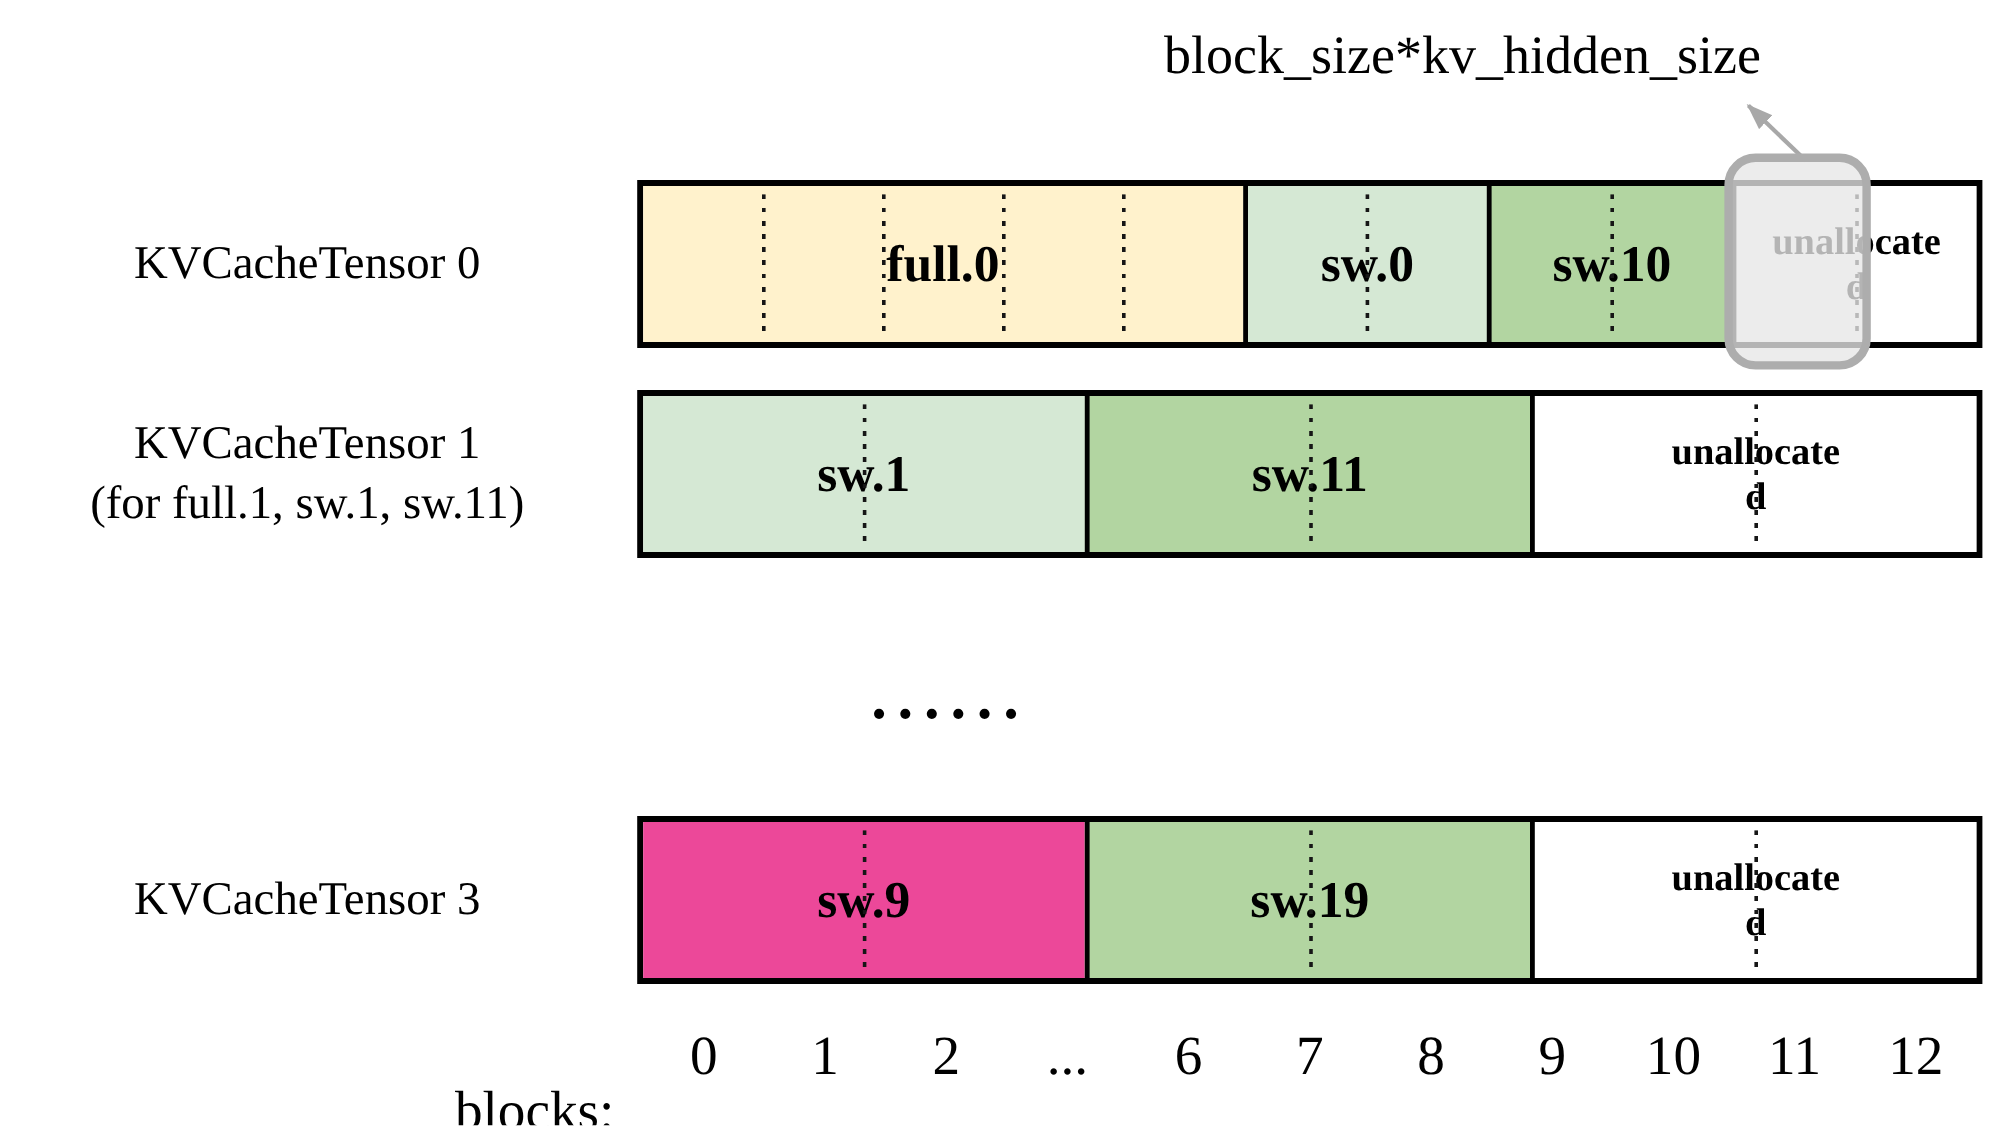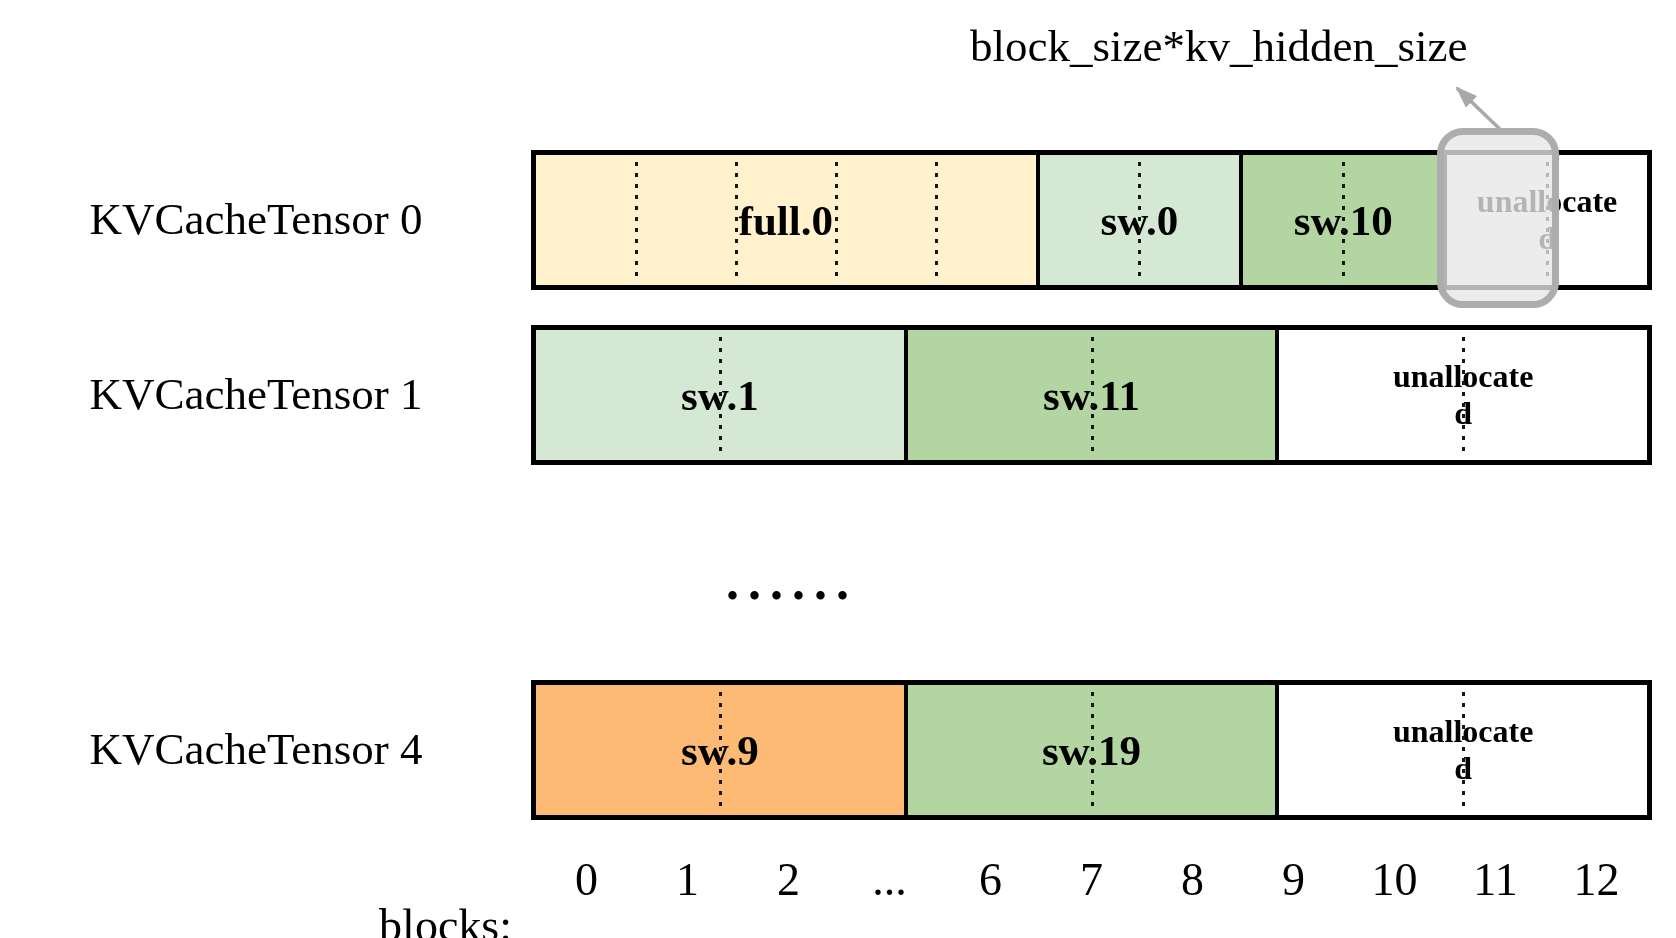--- a/index.html
+++ b/index.html
@@ -16,21 +16,21 @@
     left:970px;top:20px;width:580px;
     text-align:left;
     font-size:45px;
     white-space:nowrap;
   }
   .arrow-svg{position:absolute;left:1425px;top:74px;width:110px;height:70px;}
   .tensor-row{position:absolute;left:0;width:1676px;height:140px;}
   .tensor-label{
     position:absolute;left:10px;top:0;width:492px;height:140px;
     display:flex;flex-direction:column;justify-content:center;align-items:center;
-    font-size:45px;line-height:1.27;text-align:center;white-space:nowrap;
+    font-size:39px;line-height:1.27;text-align:center;white-space:nowrap;
   }
   .bar{
     position:absolute;left:531px;top:0;width:1121px;height:140px;
     border:5px solid #000;box-sizing:border-box;
     display:flex;background:#fff;
   }
   .seg{
     position:relative;
     display:flex;align-items:center;justify-content:center;
     font-weight:bold;font-size:43px;
@@ -102,42 +102,43 @@
           <div class="seg" style="flex: 2 0 0px; background: rgb(255, 255, 255);">
             <div class="dotline" style="left: 50%;"></div>
             <span class="unalloc-text">unallocated</span>
           </div>
         </div>
         <div class="highlight" style="top: -22px;"></div>
       </div>
       <div class="tensor-row" style="top: 325px;">
         <div class="tensor-label">
           <div>KVCacheTensor 1</div>
+          <div>(for full.1, sw.1, sw.11)</div>
         </div>
         <div class="bar">
           <div class="seg" style="flex: 2 0 0px; background: rgb(213, 232, 212);">
             <div class="dotline" style="left: 50%;"></div>
             <span>sw.1</span>
           </div>
           <div class="seg" style="flex: 2 0 0px; background: rgb(178, 213, 161);">
             <div class="dotline" style="left: 50%;"></div>
             <span>sw.11</span>
           </div>
           <div class="seg" style="flex: 2 0 0px; background: rgb(255, 255, 255);">
             <div class="dotline" style="left: 50%;"></div>
             <span class="unalloc-text">unallocated</span>
           </div>
         </div>
       </div>
       <div class="tensor-row" style="top: 680px;">
         <div class="tensor-label">
-          <div>KVCacheTensor 4</div>
+          <div>KVCacheTensor 3</div>
         </div>
         <div class="bar">
-          <div class="seg" style="flex: 2 0 0px; background: #fdba74;">
+          <div class="seg" style="flex: 2 0 0px; background: #ec4899;">
             <div class="dotline" style="left: 50%;"></div>
             <span>sw.9</span>
           </div>
           <div class="seg" style="flex: 2 0 0px; background: rgb(178, 213, 161);">
             <div class="dotline" style="left: 50%;"></div>
             <span>sw.19</span>
           </div>
           <div class="seg" style="flex: 2 0 0px; background: rgb(255, 255, 255);">
             <div class="dotline" style="left: 50%;"></div>
             <span class="unalloc-text">unallocated</span>

